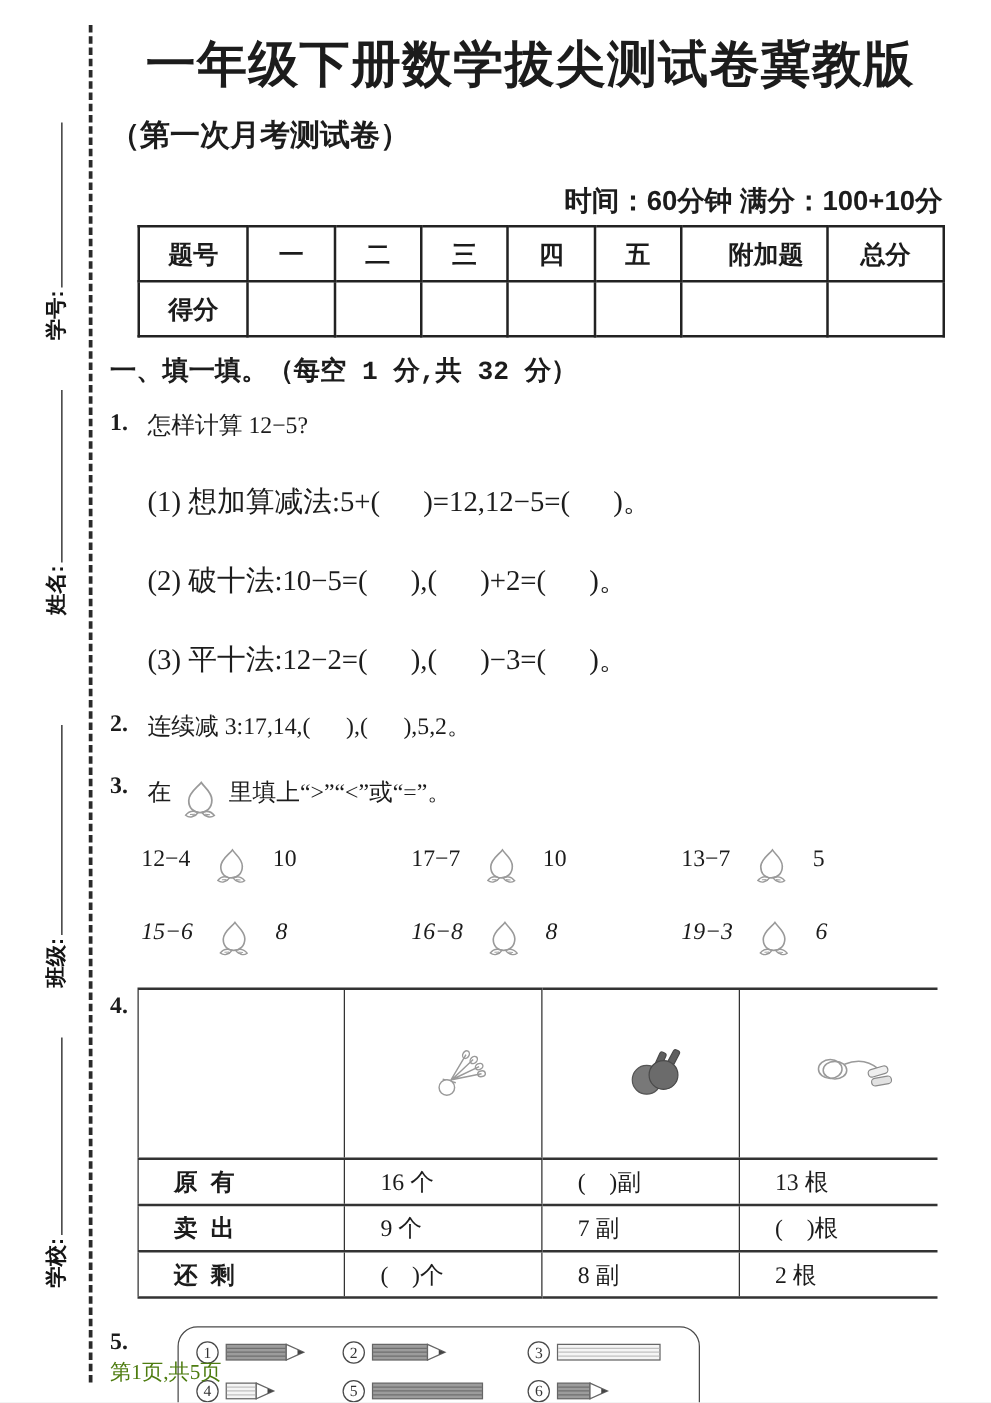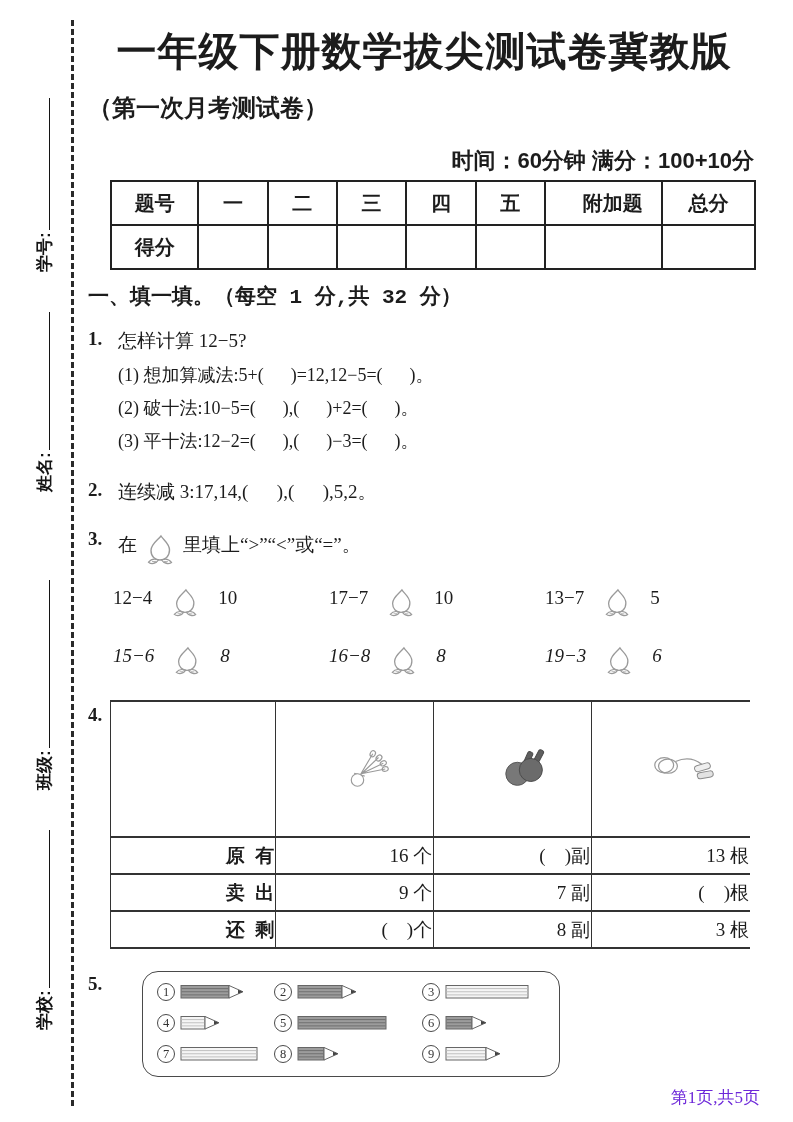--- a/index.html
+++ b/index.html
@@ -39,55 +39,55 @@
     border:2px solid #222;height:40px;text-align:center;vertical-align:middle;
     font-size:20px;font-weight:700;
   }
   .section-heading{
     margin:12px 0 0 0;font-size:21px;font-weight:800;
     font-family:Liberation Mono, monospace;white-space:pre-wrap;
   }
   .qline{display:flex;align-items:flex-start;margin-top:18px;}
   .qnum{font-weight:800;font-size:19px;width:30px;flex:0 0 30px;}
   .qtext{font-size:19px;white-space:pre-wrap;line-height:1.35;}
-  .sub-item{margin:9px 0 0 30px;font-size:18px;white-space:pre-wrap;}
+  .sub-item{margin:32px 0 0 30px;font-size:23px;white-space:pre-wrap;}
   
   .cmp-row{display:grid;grid-template-columns:216px 216px auto;margin:20px 0 0 25px;}
   .cmp-cell{display:flex;align-items:center;gap:19px;font-size:19px;}
   .peach{flex:0 0 auto;transform:translateY(5px);}
   .q3stem{display:flex;align-items:center;gap:8px;}
   
   table.q4-table{
     border-collapse:collapse;margin-left:22px;width:640px;table-layout:fixed;
   }
   table.q4-table td{
     border-top:2px solid #333;border-bottom:2px solid #333;
-    text-align:right;vertical-align:middle;font-size:19px;height:33px;
+    text-align:left;vertical-align:middle;font-size:19px;height:33px;
     white-space:pre-wrap;
     padding-left:28px;
   }
   table.q4-table td.vline{border-left:1.3px solid #333;}
   table.q4-table td.lcell{border-left:1.3px solid #333;
     font-family:"Liberation Sans",sans-serif;font-weight:700;}
   table.q4-table tr.icon-row td{height:50px;border-top:2.4px solid #333;}
   
   .pencil-box{
     margin-left:24px;width:418px;border:1.6px solid #4a4a4a;border-radius:16px;
     padding:11px 12px 13px 14px;box-sizing:border-box;
   }
   .pencil-grid{display:grid;grid-template-columns:30% 38% 32%;row-gap:13px;}
   .pencil-item{display:flex;align-items:center;gap:5px;}
   .circ-num{
     flex:0 0 18px;width:18px;height:18px;border:1.4px solid #4a4a4a;border-radius:50%;
     display:flex;align-items:center;justify-content:center;
     font-size:12.5px;font-family:"Liberation Serif",serif;color:#333;box-sizing:border-box;
   }
   .footer{
-    position:absolute;left:88px;top:1086px;width:672px;text-align:right;
-    font-size:17px;color:#6d28d9;
+    position:absolute;left:88px;top:1086px;width:672px;text-align:left;
+    font-size:17px;color:#4d7c0f;
   }
   svg{display:block;}
 </style>
 </head>
 <body>
 
 <div class="page">
 
   <div class="dashed-line"></div>
 
@@ -279,21 +279,21 @@
       <tr>
         <td class="lcell">卖  出</td>
         <td class="vline">9 个</td>
         <td class="vline">7 副</td>
         <td class="vline">(    )根</td>
       </tr>
       <tr>
         <td class="lcell">还  剩</td>
         <td class="vline">(    )个</td>
         <td class="vline">8 副</td>
-        <td class="vline">3 根</td>
+        <td class="vline">2 根</td>
       </tr>
     </tbody>
       </table>
 
     <div class="qline" style="margin-top:22px;">
       <span class="qnum" style="padding-top:2px;">5.</span>
       <div class="pencil-box">
         <div class="pencil-grid" id="pencil-grid">
             <div class="pencil-item">
               <span class="circ-num">1</span>

